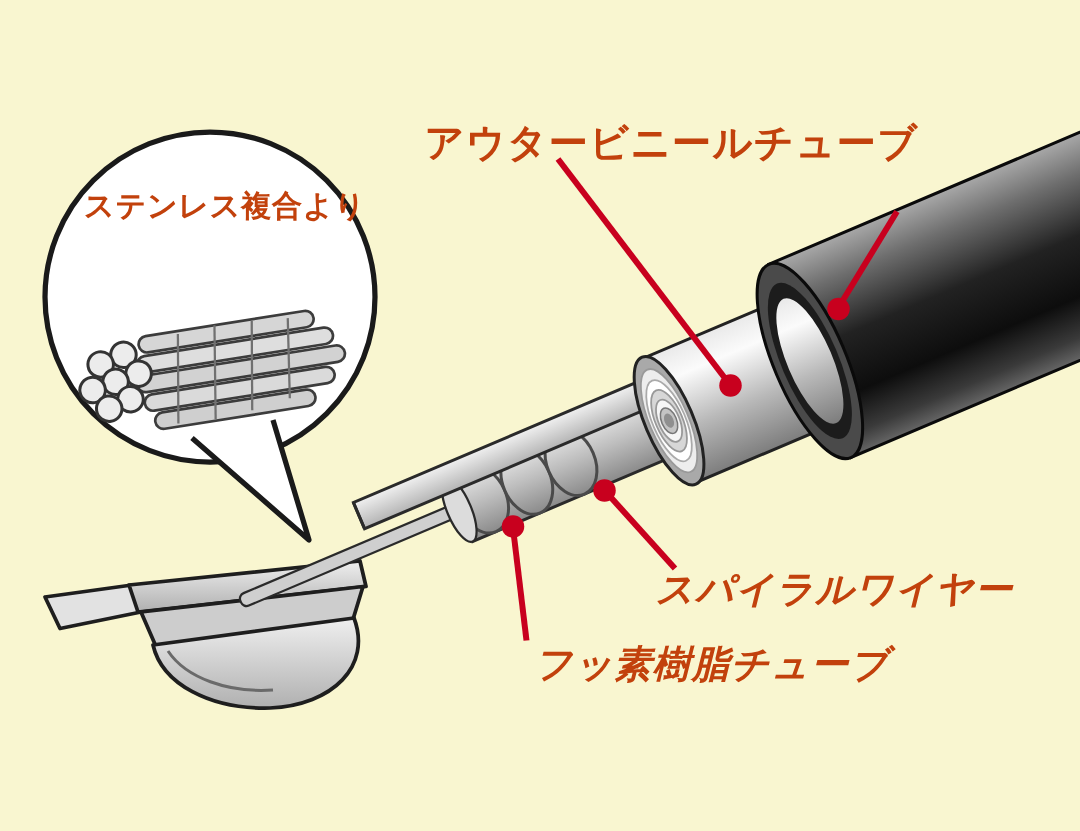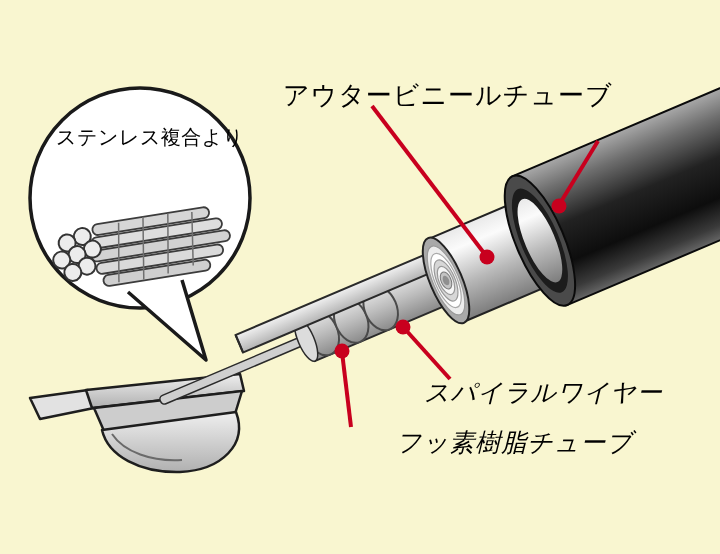--- a/index.html
+++ b/index.html
@@ -6,22 +6,22 @@
   .stage{
     position:relative;
     width:720px;height:554px;
     background:#f9f6d0;
     overflow:hidden;
     font-family:"Liberation Sans","DejaVu Sans",sans-serif;
   }
   .stage svg{position:absolute;inset:0;}
   .lbl{
     position:absolute;
-    color:#000000;
-    font-weight:normal;
+    color:#c2410c;
+    font-weight:bold;
     white-space:nowrap;
     letter-spacing:1px;
   }
   .lbl-big{font-size:26px;}
   .lbl-italic{font-size:25px;font-style:italic;}
   .lbl-inset{font-size:20px;letter-spacing:0.5px;}
 </style>
 </head>
 <body>
 
@@ -138,20 +138,20 @@
       <circle cx="487" cy="257" r="7.5"></circle>
       <circle cx="559" cy="206" r="7.5"></circle>
       <circle cx="403" cy="327" r="7.5"></circle>
       <circle cx="342" cy="351" r="7.5"></circle>
     </g>
   </svg>
 
   <div class="lbl lbl-big" style="left:283px;top:78px;">アウタービニールチューブ</div>
 
 
-  <div class="lbl lbl-italic" style="left:424px;top:376px;">スパイラルワイヤー</div>
+  <div class="lbl lbl-italic" style="left:437px;top:376px;">スパイラルワイヤー</div>
 
-  <div class="lbl lbl-italic" style="left:356px;top:426px;margin-left:40px;">フッ素樹脂チューブ</div>
+  <div class="lbl lbl-italic" style="left:356px;top:426px;">フッ素樹脂チューブ</div>
 
   <div class="lbl lbl-inset" style="left:56px;top:124px;">ステンレス複合より</div>
 
 
 </div>
 
 </body></html>

